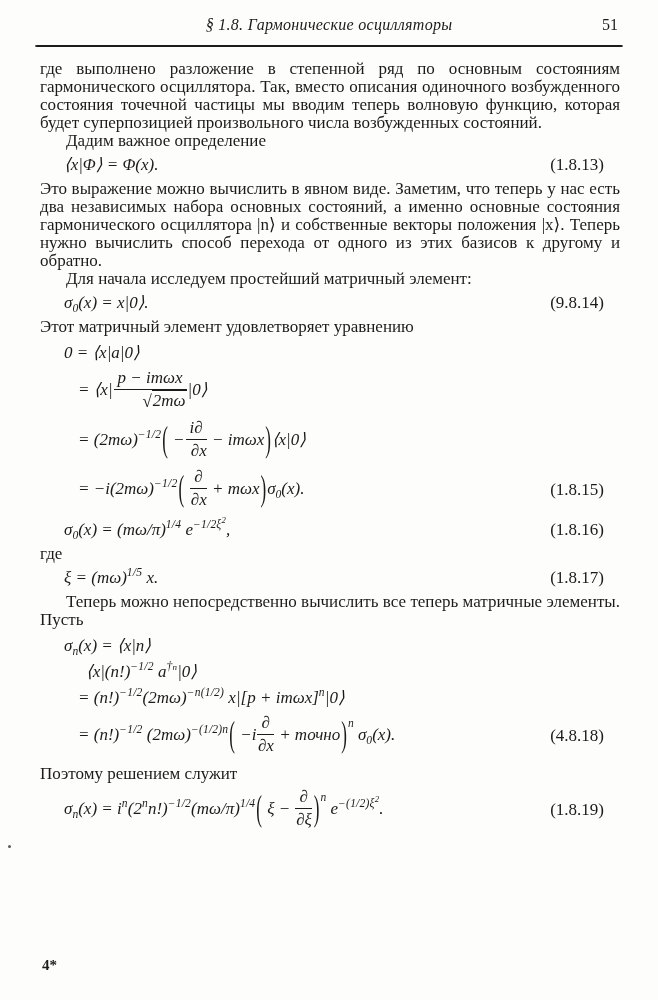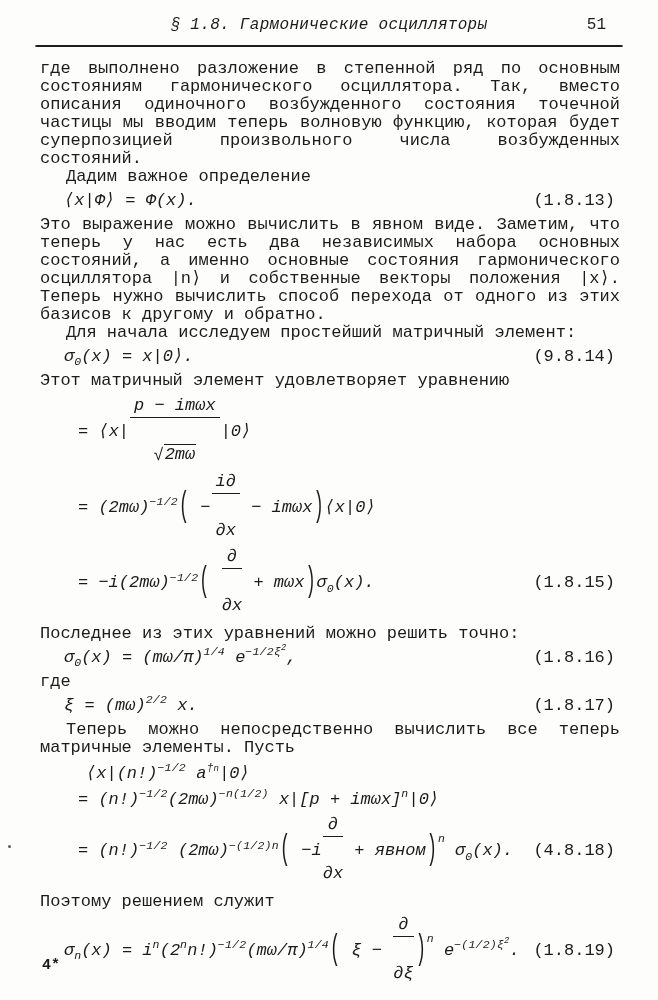--- a/index.html
+++ b/index.html
@@ -1,47 +1,47 @@
 <!DOCTYPE html>
 <html><head>
 <meta charset="utf-8">
 <style>
   html,body{margin:0;padding:0;background:#f4f3f0;}
   .page{
     position:relative;
     width:658px;height:1000px;
     background:#fdfdfb;
     color:#1c1b1a;
-    font-family:Liberation Mono, monospace;
+    font-family:Liberation Serif, serif;
     font-size:17px;
     overflow:hidden;
   }
   
   .pagehead{position:relative;padding-top:16px;height:22px;}
   .head-title{display:block;text-align:center;font-style:italic;font-size:16px;letter-spacing:.3px;}
-  .head-num{position:absolute;right:52px;top:16px;font-size:16px;}
+  .head-num{position:absolute;right:40px;top:16px;font-size:16px;}
   .rule{margin:7px 35px 0 35px;border-bottom:2px solid #1d1c1b;border-radius:2px/1px;}
   
   main{padding:13px 38px 0 40px;}
   p{margin:0;line-height:18px;text-align:justify;}
   .indent{text-indent:26px;}
   
   .eqrow,.eqline{position:relative;display:block;margin:4px 0;line-height:22px;}
   .eqblock{margin:6px 0;}
   .math{font-style:italic;}
-  .eqnum{position:absolute;right:5px;top:50%;transform:translateY(-50%);font-style:normal;}
+  .eqnum{position:absolute;right:16px;top:50%;transform:translateY(-50%);font-style:normal;}
   .ind-a{padding-left:24px;}
   .ind-b{padding-left:38px;}
   .ind-c{padding-left:46px;}
   sup.xp{font-size:68%;line-height:0;letter-spacing:.2px;margin-top:17px;}
   sup.xp2{font-size:75%;line-height:0;}
   sub.sb{font-size:68%;line-height:0;}
-  .frac{display:inline-block;vertical-align:middle;text-align:center;line-height:1.05;margin:2px 1px;transform:translateY(-2px);}
+  .frac{display:inline-block;vertical-align:middle;text-align:right;line-height:1.05;margin:2px 1px;transform:translateY(-2px);}
   .fnum{display:block;padding:1px 4px 2px;border-bottom:1.3px solid currentColor;}
-  .fden{display:block;padding-top:2px;margin-top:26px;}
+  .fden{display:block;padding-top:2px;}
   .sqsign{display:inline-block;transform:translateY(1px);}
   .rad{border-top:1.3px solid currentColor;padding:0 1px;}
   .bigp{display:inline-block;font-style:normal;transform:scaleY(2.05);transform-origin:55% 52%;vertical-align:middle;padding:0 1px;}
   sup.pexp{font-size:68%;line-height:0;position:relative;top:-.55em;}
   .dsub{font-size:78%;vertical-align:-12%;font-style:italic;}
   
   .footer-mark{position:absolute;left:42px;bottom:26px;font-weight:700;font-size:15px;}
   .speck{position:absolute;left:8px;top:845px;width:3px;height:3px;background:#5a5a55;border-radius:50%;}
 </style>
 </head>
@@ -69,62 +69,63 @@
     <p class="indent">Для начала исследуем простейший матричный элемент:</p>
 
     <div class="eqrow math ind-a">
       <span><span>σ</span><sub class="sb">0</sub><span>(x) = x|0⟩.</span></span>
       <span class="eqnum">(9.8.14)</span>
     </div>
 
     <p>Этот матричный элемент удовлетворяет уравнению</p>
 
     <div class="eqblock">
+      <div class="eqline math ind-a"><span>0 = ⟨x|a|0⟩</span></div>
       <div class="eqline math ind-b"><span>= ⟨x|</span><span class="frac"><span class="fnum">p − imωx</span><span class="fden"><span class="sqsign">√</span><span class="rad">2mω</span></span></span><span>|0⟩</span></div>
       <div class="eqline math ind-b">
         <span>= (2mω)</span><sup class="xp">−1/2</sup><span class="bigp">(</span>
         <span>−</span><span class="frac"><span class="fnum">i∂</span><span class="fden">∂x</span></span>
         <span>− imωx</span><span class="bigp">)</span><span>⟨x|0⟩</span>
       </div>
       <div class="eqline math ind-b">
         <span>= −i(2mω)</span><sup class="xp">−1/2</sup><span class="bigp">(</span>
         <span class="frac"><span class="fnum">∂</span><span class="fden">∂x</span></span>
         <span>+ mωx</span><span class="bigp">)</span><span>σ</span><sub class="sb">0</sub><span>(x).</span>
         <span class="eqnum">(1.8.15)</span>
       </div>
     </div>
 
-    <p>Последнее из этих уравнений можно решить точно:</p>
 
     <div class="eqrow math ind-a">
       <span><span>σ</span><sub class="sb">0</sub><span>(x) = (mω/π)</span><sup class="xp">1/4</sup>
       <span>e</span><sup class="xp"><span>−1/2ξ</span><sup class="xp2">2</sup></sup><span>,</span></span>
       <span class="eqnum">(1.8.16)</span>
     </div>
 
     <p>где</p>
 
     <div class="eqrow math ind-a">
-      <span><span>ξ = (mω)</span><sup class="xp">2/2</sup>
+      <span><span>ξ = (mω)</span><sup class="xp">1/5</sup>
       <span>x.</span></span>
       <span class="eqnum">(1.8.17)</span>
     </div>
 
     <p class="indent">Теперь можно непосредственно вычислить все теперь матричные элементы. Пусть</p>
 
     <div class="eqblock">
+      <div class="eqline math ind-a"><span>σ</span><sub class="sb">n</sub><span>(x) = ⟨x|n⟩</span></div>
       <div class="eqline math ind-c"><span>⟨x|(n!)</span><sup class="xp">−1/2</sup>
         <span>a</span><sup class="xp"><span>†</span><span class="dsub">n</span></sup><span>|0⟩</span></div>
       <div class="eqline math ind-b"><span>= (n!)</span><sup class="xp">−1/2</sup><span>(2mω)</span><sup class="xp">−n(1/2)</sup>
         <span>x|[p + imωx]</span><sup class="xp">n</sup><span>|0⟩</span></div>
       <div class="eqline math ind-b">
         <span>= (n!)</span><sup class="xp">−1/2</sup>
         <span>(2mω)</span><sup class="xp">−(1/2)n</sup><span class="bigp">(</span>
         <span>−i</span><span class="frac"><span class="fnum">∂</span><span class="fden">∂x</span></span>
-        <span>+ явном</span><span class="bigp">)</span><sup class="pexp">n</sup>
+        <span>+ точно</span><span class="bigp">)</span><sup class="pexp">n</sup>
         <span>σ</span><sub class="sb">0</sub><span>(x).</span>
         <span class="eqnum">(4.8.18)</span>
       </div>
     </div>
 
     <p>Поэтому решением служит</p>
 
     <div class="eqrow math ind-a">
       <span><span>σ</span><sub class="sb">n</sub><span>(x) = i</span><sup class="xp">n</sup><span>(2</span><sup class="xp">n</sup><span>n!)</span><sup class="xp">−1/2</sup><span>(mω/π)</span><sup class="xp">1/4</sup><span class="bigp">(</span>
       <span>ξ −</span> <span class="frac"><span class="fnum">∂</span><span class="fden">∂ξ</span></span><span class="bigp">)</span><sup class="pexp">n</sup>

